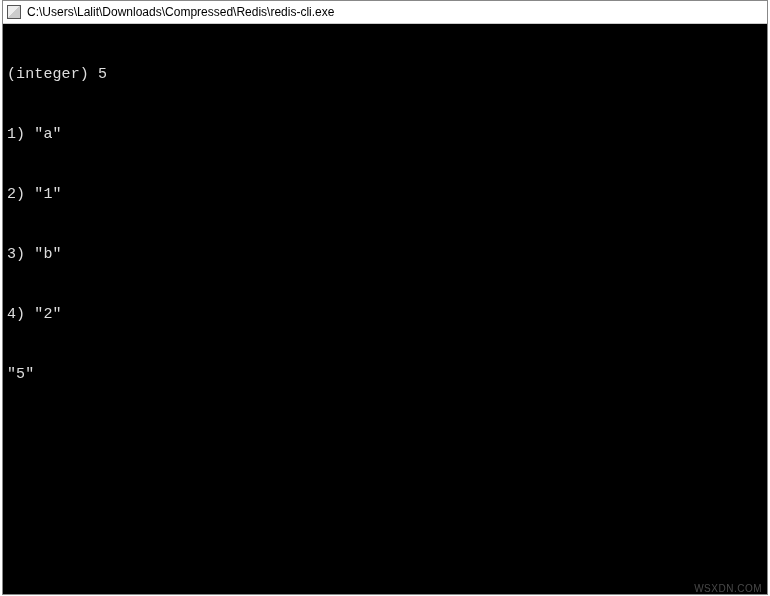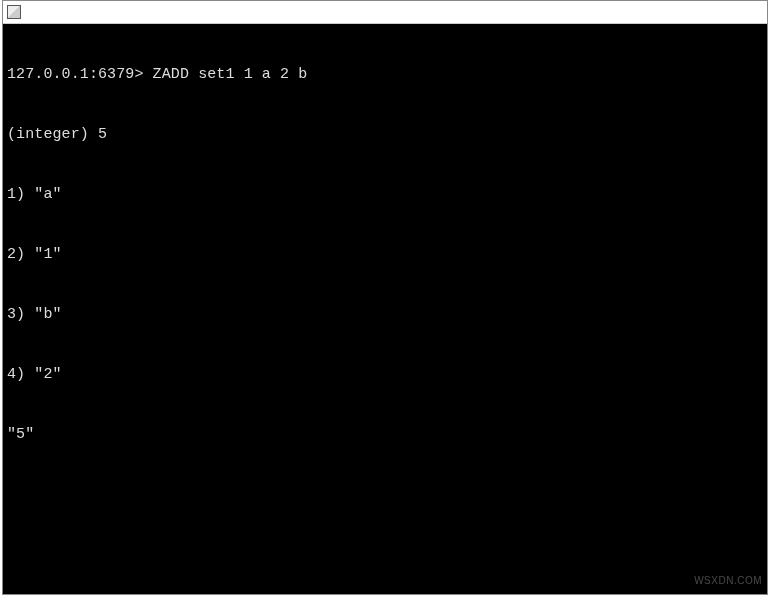--- a/index.html
+++ b/index.html
@@ -51,36 +51,36 @@
       letter-spacing: 0.1px;
       white-space: pre;
       overflow: hidden;
     }
     .line {
       display: block;
     }
     .watermark {
       position: absolute;
       right: 8px;
-      bottom: 10px;
+      bottom: 2px;
       font-family: Arial, sans-serif;
       font-size: 10px;
       color: rgba(160,160,160,0.45);
       letter-spacing: 0.5px;
     }
   </style>
 </head>
 <body>
 
 <div class="window">
   <div class="title-bar">
     <div class="title-icon"></div>
+    <span class="title-text">C:\Users\Lalit\Downloads\Compressed\Redis\redis-cli.exe</span>
   </div>
   <div class="terminal">
-    <span class="line">127.0.0.1:6379&gt; ZADD set1 1 a 2 b</span>
     <span class="line">(integer) 5</span>
     <span class="line">1) "a"</span>
     <span class="line">2) "1"</span>
     <span class="line">3) "b"</span>
     <span class="line">4) "2"</span>
     <span class="line">"5"</span>
     
     
     
     

